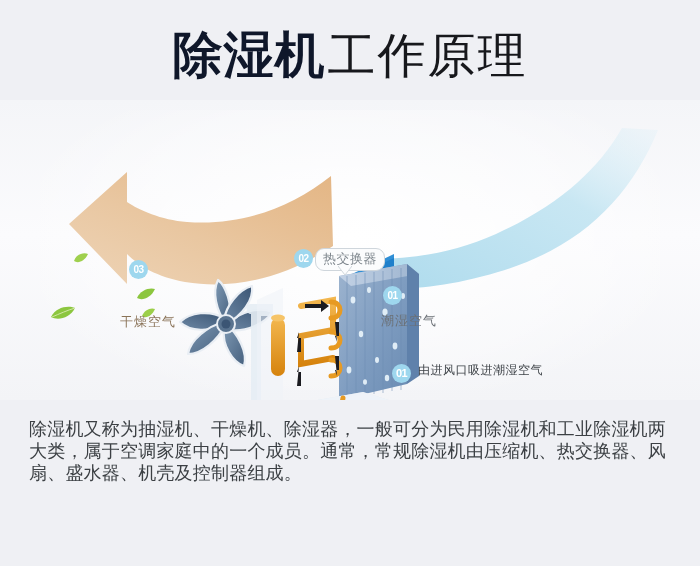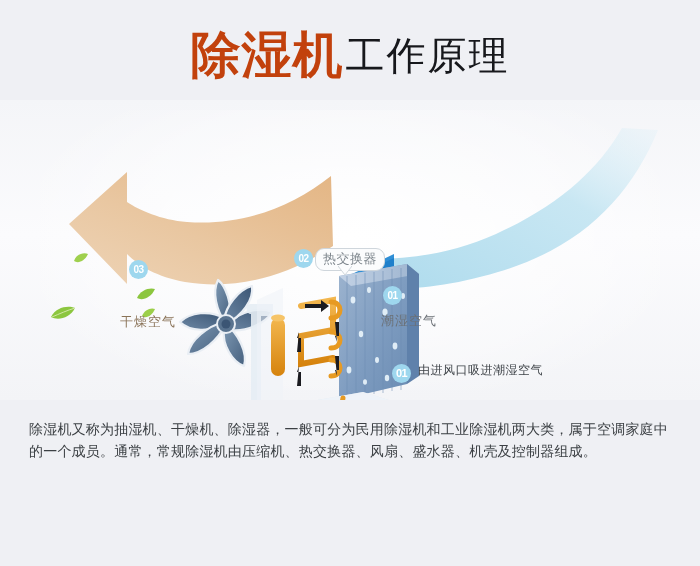--- a/index.html
+++ b/index.html
@@ -20,26 +20,26 @@
     position: absolute;
     left: 0;
     top: 22px;
     width: 700px;
     text-align: center;
     white-space: nowrap;
   }
   .title-strong {
     font-size: 50px;
     font-weight: 700;
-    color: #c2410c;
+    color: #0f172a;
     letter-spacing: 1px;
     vertical-align: middle;
   }
   .title-light {
-    font-size: 39px;
+    font-size: 48px;
     font-weight: 400;
     color: #17181c;
     letter-spacing: 2px;
     margin-left: 2px;
     vertical-align: middle;
   }
 
   
   .stage {
     position: absolute;
@@ -209,21 +209,21 @@
   }
 
   
   .body-copy {
     position: absolute;
     left: 29px;
     top: 418px;
     width: 648px;
   }
   .para {
-    font-size: 14px;
+    font-size: 18px;
     line-height: 22px;
     color: #3c4044;
     letter-spacing: 0.2px;
     margin: 0;
   }
   .para + .para { margin-top: 17px; }
 </style>
 </head>
 <body>
 

